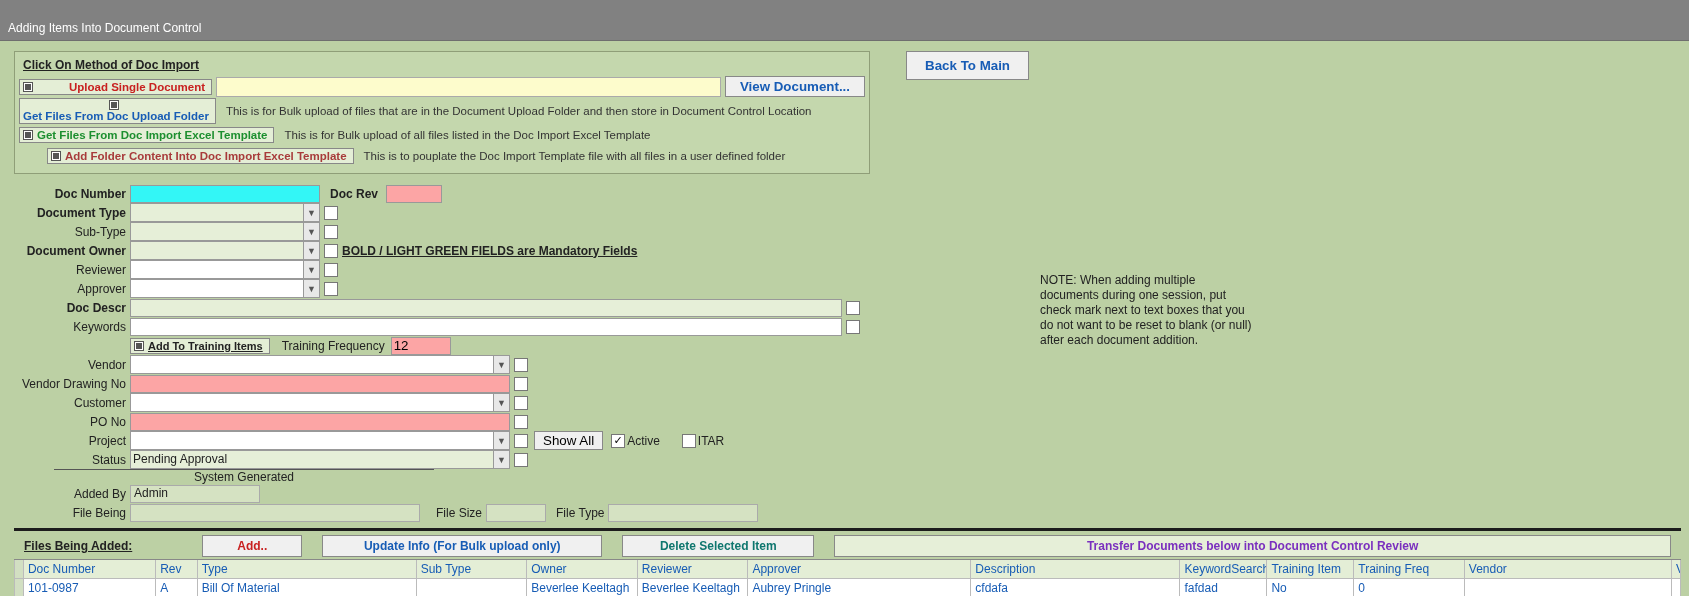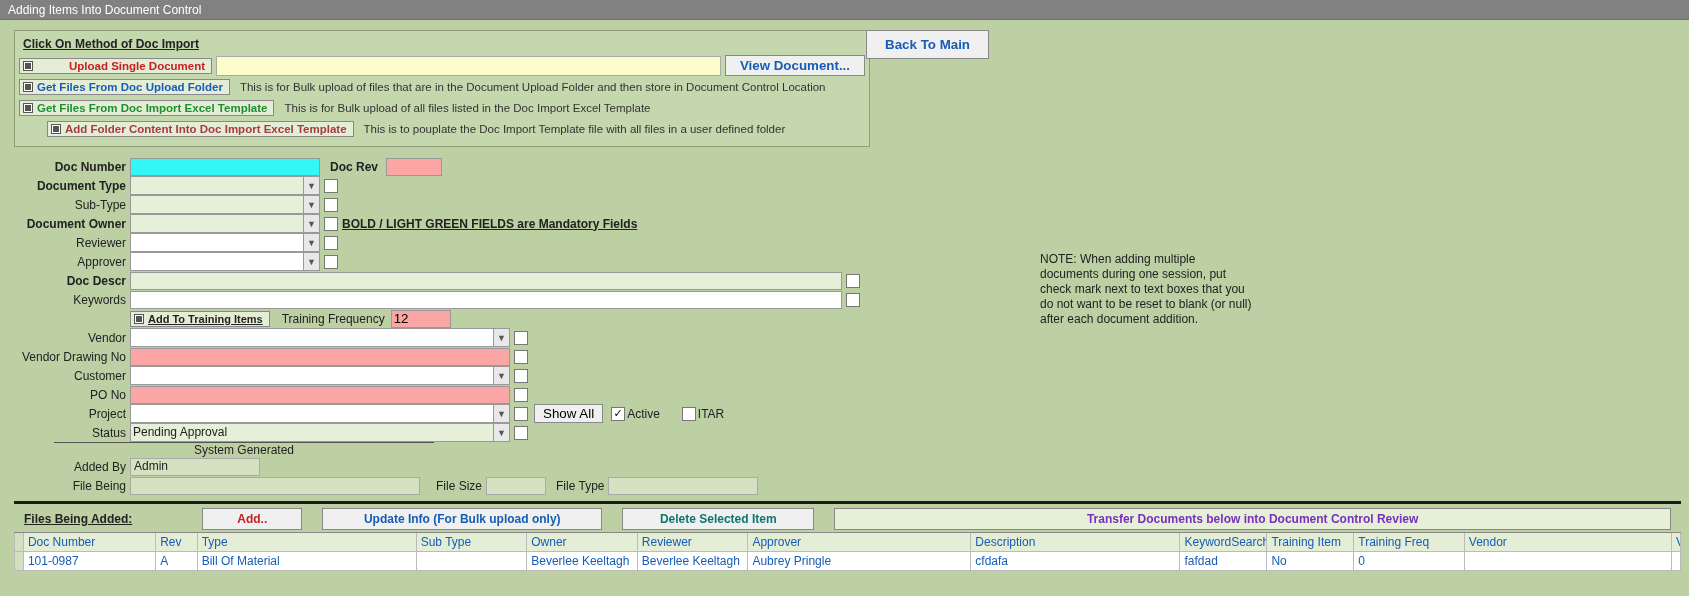--- a/index.html
+++ b/index.html
@@ -1,34 +1,34 @@
 <!DOCTYPE html>
 <html><head>
 <meta charset="utf-8">
 <style>
   * { box-sizing: border-box; font-family: "Segoe UI", Tahoma, Arial, sans-serif; }
   body { margin: 0; background: #bcd0a4; font-size: 12px; color: #222; width: 1689px; }
-  .titlebar { background: #818181; color: #fff; padding: 2px 8px; font-size: 12px; height: 20px; line-height: 16px; border-bottom: 1px solid #6e6e6e;}
+  .titlebar { background: #818181; color: #fff; padding: 20px 8px; font-size: 12px; height: 20px; line-height: 16px; border-bottom: 1px solid #6e6e6e;}
   .main { position: relative; padding: 10px 8px 0 14px; }
   .panel { border: 1px solid #8f9e78; background: #c4d7ad; padding: 6px 4px 6px 4px; width: 856px; }
   .panel-title { font-weight: bold; text-decoration: underline; margin: 0 0 4px 4px; font-size:12px;}
   .row { display:flex; align-items:center; gap:4px; margin:1px 0; min-height:20px; }
   .method-btn { display:inline-flex; align-items:center; border:1px solid #888; padding:1px 6px 1px 3px; background:#e4eed6; cursor:pointer; font-weight:bold; font-size:11.5px; }
   .sq { display:inline-block; width:10px; height:10px; border:1px solid #555; margin-right:4px; position:relative; background:#fff;}
   .sq::after{content:""; position:absolute; inset:1px; background:#555;}
   .m-red { color:#c82020;gap:32px; }
-  .m-blue { color:#175cb5; }
+  .m-blue { color:#175cb5;flex-direction:column; }
   .m-green { color:#1c8f2f; }
   .m-dkred { color:#a83b3b; }
   .file-input { flex:1; background:#fdfccc; border:1px solid #aaa; height:20px; max-width:558px;}
   .btn { background:#f0f0f0; border:1px solid #888; padding:2px 14px; cursor:pointer; }
   .btn-vd { font-weight:bold; color:#175cb5; }
   .desc { font-size:11.5px; color:#333; margin-left:6px; }
 
-  .back-btn { position:absolute; right:700px; top:10px; color:#175cb5; font-weight:bold; background:#f0f0f0; border:1px solid #888; padding:6px 18px; cursor:pointer;}
+  .back-btn { position:absolute; right:660px; top:10px; color:#175cb5; font-weight:bold; background:#f0f0f0; border:1px solid #888; padding:6px 18px; cursor:pointer;}
   
   .form-area { margin-top:10px; width: 1260px; position:relative;}
   .frow { display:flex; align-items:center; min-height:19px; margin:0; }
   .flabel { width:116px; text-align:right; padding-right:4px; font-size:12px; }
   .flabel.bold { font-weight:bold; }
   .tin { border:1px solid #999; height:18px; background:#fca5a5; padding:0 2px;}
   .tin.cyan { background:#33f6f6; }
   .cmb { display:inline-flex; align-items:stretch; border:1px solid #999; height:19px; background:#e6efd8; }
   .cmb.white { background:#fff; }
   .cmb .cv { flex:1; padding:1px 2px; font-size:12px; min-width:0;}

